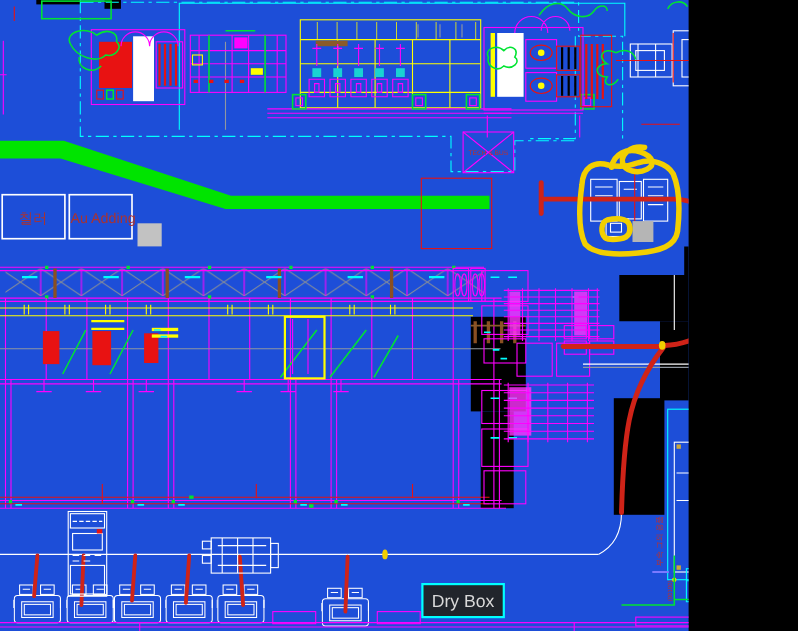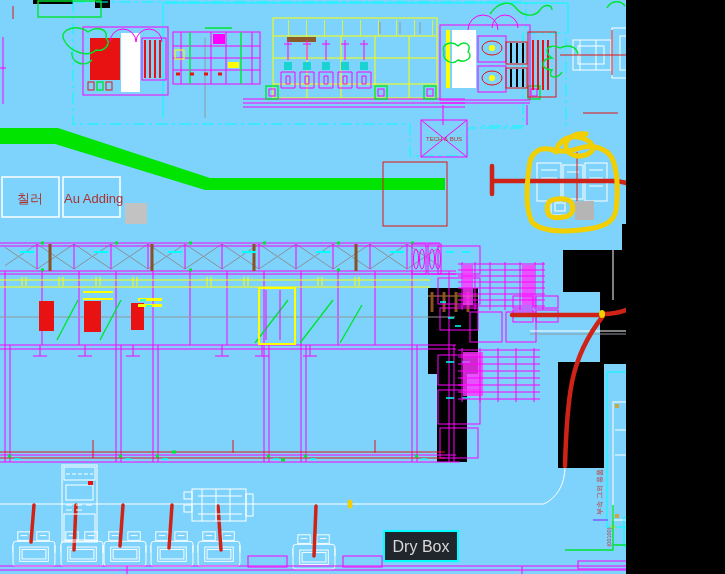--- a/index.html
+++ b/index.html
@@ -1,16 +1,16 @@
 <!DOCTYPE html>
 <html><head>
 <meta charset="utf-8">
 <style>
   html,body{margin:0;padding:0;background:#000;}
-  .canvas{position:relative;width:626px;height:574px;background:#7dd3fc;overflow:hidden;
+  .canvas{position:relative;width:626px;height:574px;background:#1d4ed8;overflow:hidden;
           font-family:"Liberation Sans",sans-serif;}
   svg{position:absolute;left:0;top:0;}
   
   .m{stroke:#ff00ff;fill:none;stroke-width:1;}
   .c{stroke:#00ffff;fill:none;stroke-width:1;}
   .w{stroke:#ffffff;fill:none;stroke-width:1;}
   .g{stroke:#00e432;fill:none;stroke-width:1.4;}
   .r{stroke:#e81212;fill:none;stroke-width:1;}
   .y{stroke:#ffff00;fill:none;stroke-width:1;}
   .y2{stroke:#ffff00;fill:none;stroke-width:2;}

